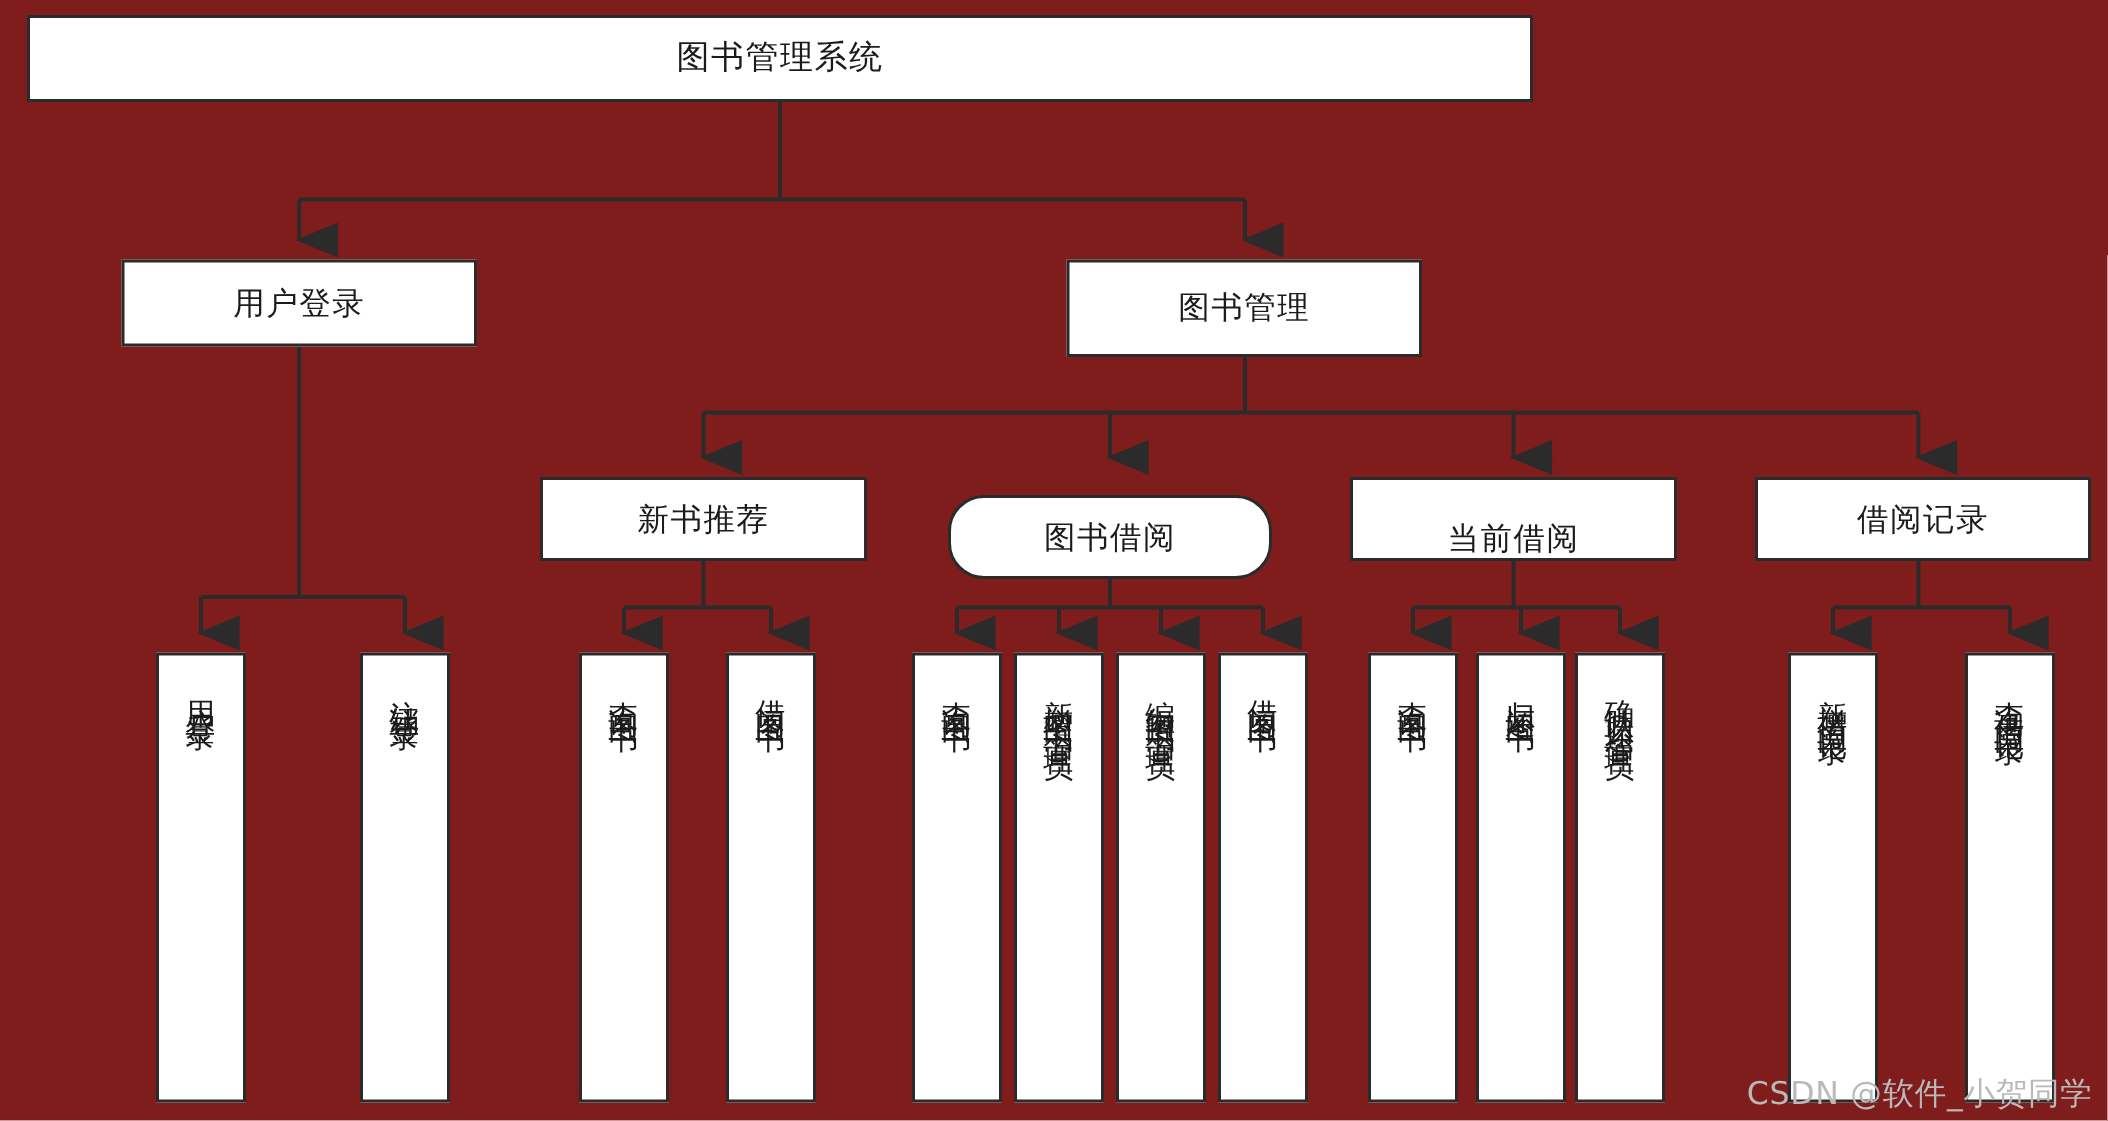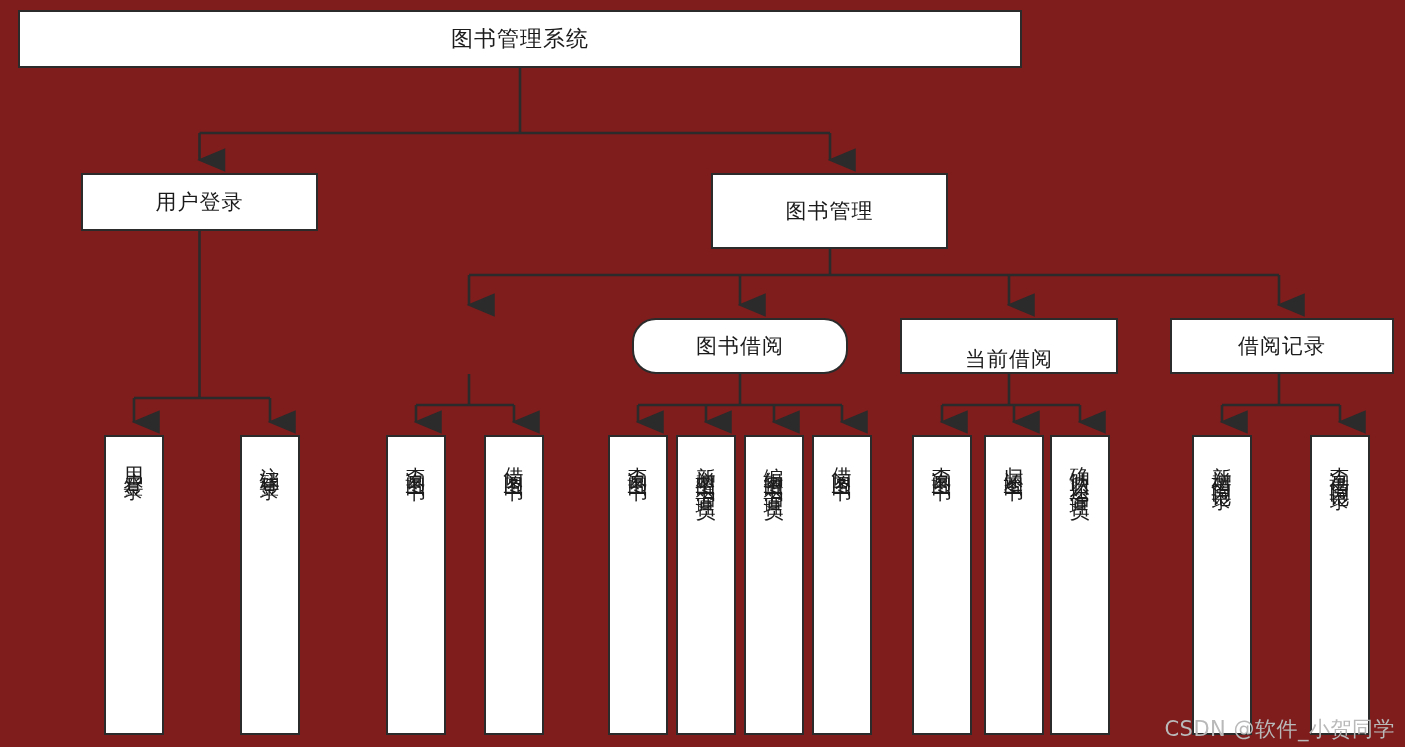--- a/index.html
+++ b/index.html
@@ -120,25 +120,28 @@
     </g>
   </svg>
 
   <div class="node root" style="left:18px; top:10px; width:1004px; height:58px;">
     <span class="label">图书管理系统</span>
   </div>
 
   <div class="node" style="left:81px; top:173px; width:237px; height:58px;">
     <span class="label">用户登录</span>
   </div>
-  <div class="node" style="left:711px; top:173px; width:237px; height:76px;">
+  <div class="node" style="left:711px; top:173px; width:237px; height:65px;">
     <span class="label">图书管理</span>
   </div>
 
-  <div class="node" style="left:632px; top:318px; width:216px; height:56px;border-radius:24px;">
+  <div class="node" style="left:360px; top:318px; width:218px; height:56px;">
+    <span class="label">新书推荐</span>
+  </div>
+  <div class="node" style="left:632px; top:330px; width:216px; height:56px;border-radius:24px;">
     <span class="label">图书借阅</span>
   </div>
   <div class="node" style="left:900px; top:318px; width:218px; height:56px;align-items:flex-end;">
     <span class="label">当前借阅</span>
   </div>
   <div class="node" style="left:1170px; top:318px; width:224px; height:56px;">
     <span class="label">借阅记录</span>
   </div>
 
   <div class="node leaf" style="left:104px; top:435px; width:60px; height:300px;">

